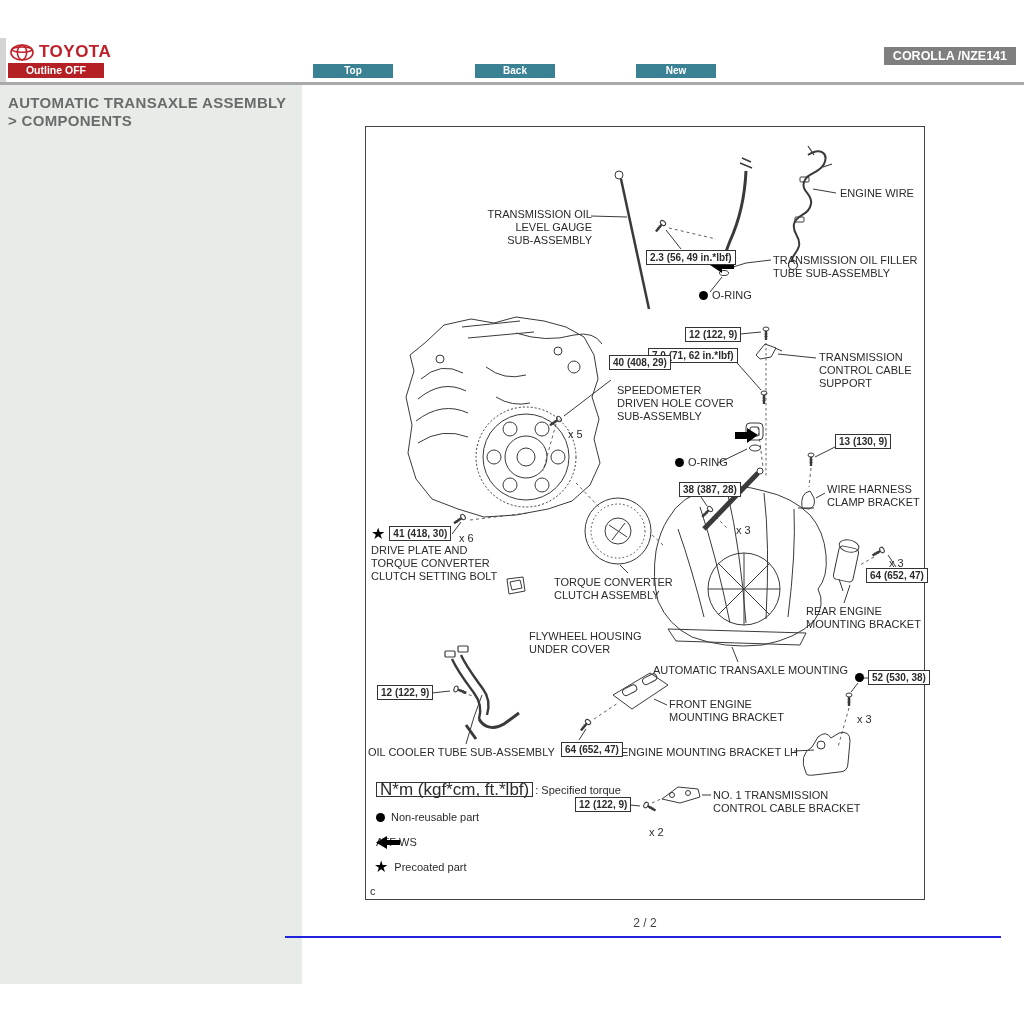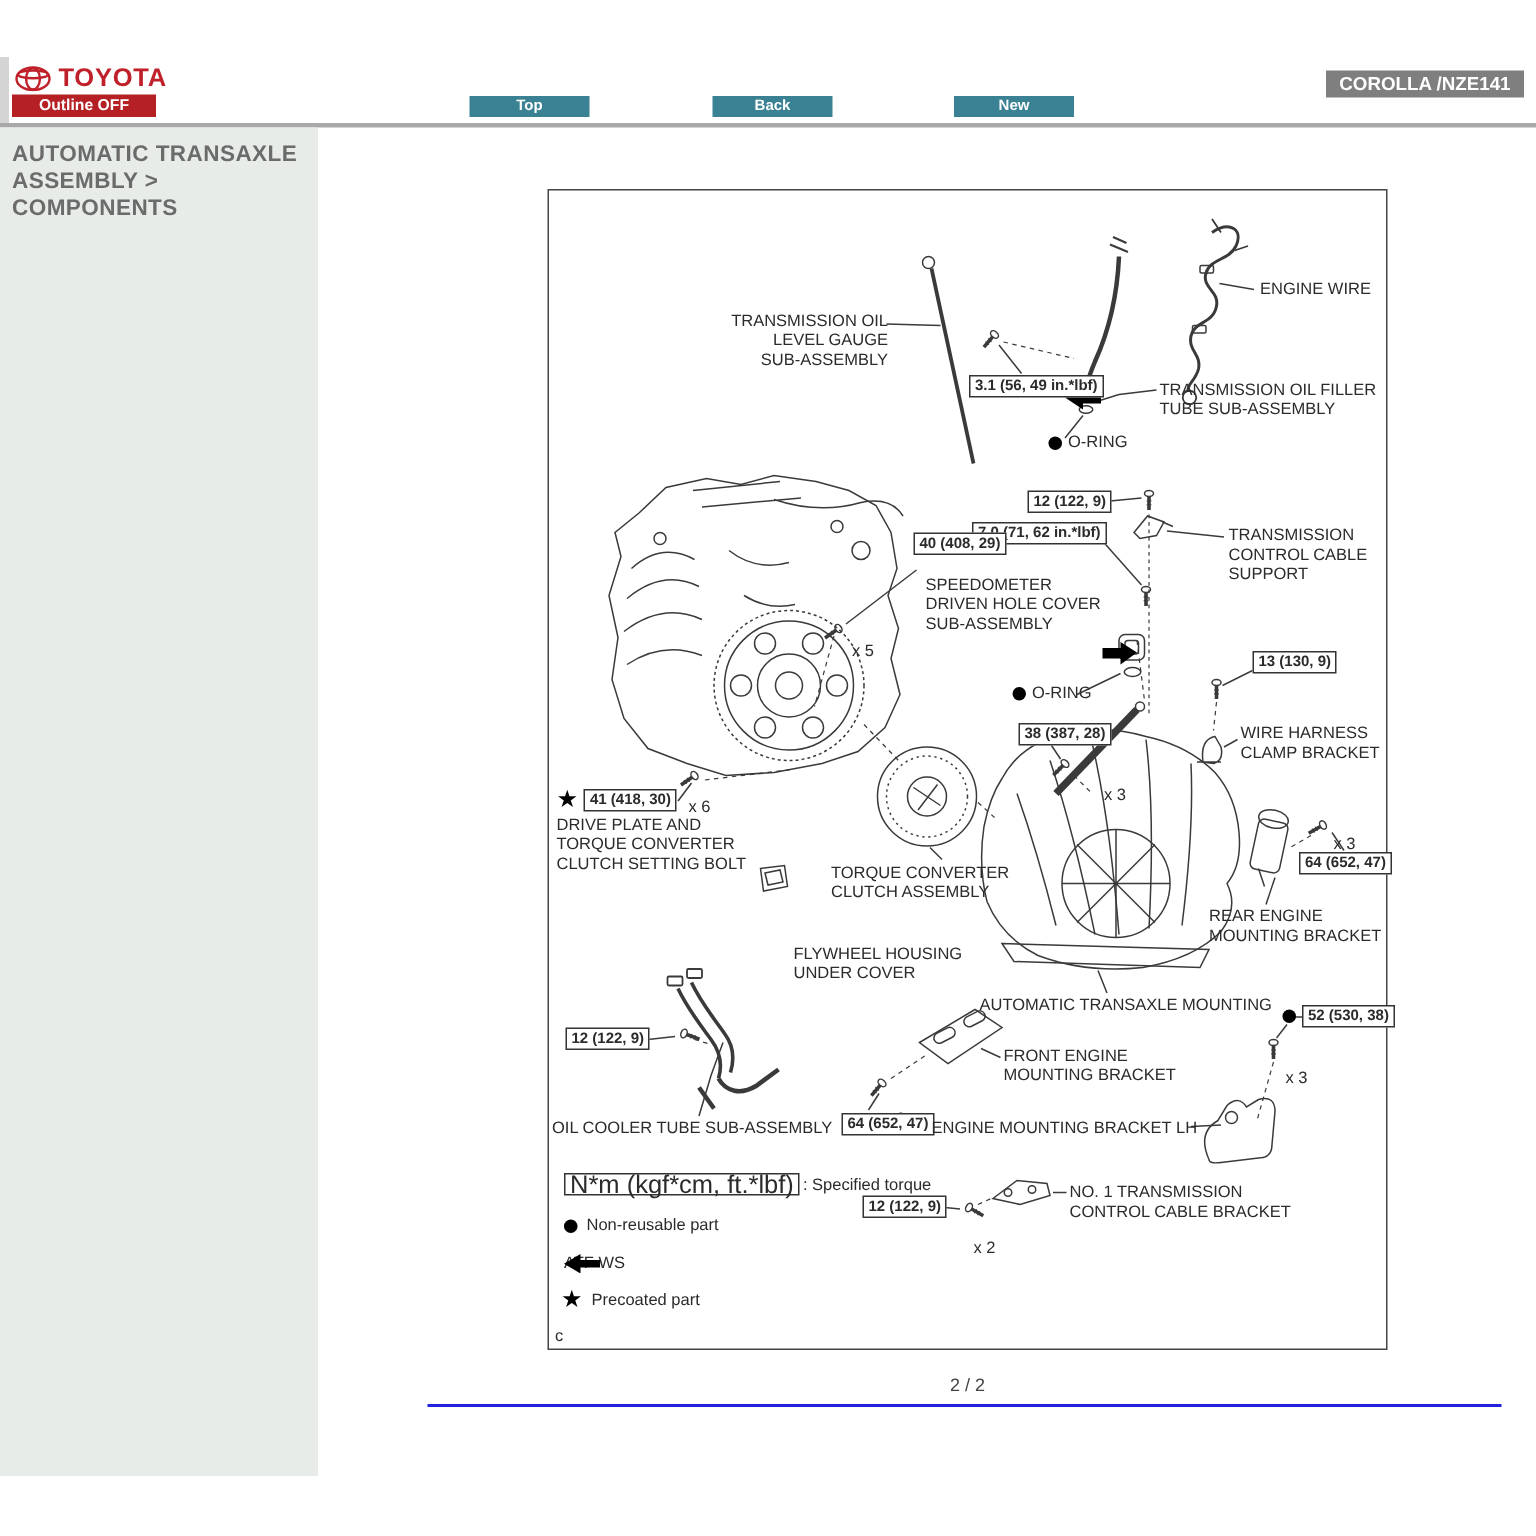--- a/index.html
+++ b/index.html
@@ -12,21 +12,21 @@
   .brand-name { color:#c0202a; font-weight:bold; font-size:17px; letter-spacing:0.5px; }
   .gsic-title { position:absolute; left:148px; top:43px; color:#c0202a; font-weight:bold; font-size:16px; }
   .badge { position:absolute; right:8px; top:47px; background:#7f7f7f; color:#fff;
     font-weight:bold; font-size:12.5px; padding:2px 9px; }
   .btn-red { position:absolute; left:8px; top:63px; width:96px; height:15px; background:#b52025;
     color:#fff; font-weight:bold; font-size:10.5px; text-align:center; line-height:15px; cursor:pointer; }
   .btn-teal { position:absolute; top:64px; width:80px; height:14px; background:#3a8193; color:#fff;
     font-weight:bold; font-size:10px; text-align:center; line-height:14px; cursor:pointer; }
   .hdr-rule { position:absolute; left:0; top:82px; width:1024px; height:3px; background:#a9a9a9; }
   
-  .sidebar { position:absolute; left:0; top:85px; width:212px; height:899px; background:#e8ece8; }
+  .sidebar { position:absolute; left:0; top:85px; width:302px; height:899px; background:#e8ece8; }
   .sidebar h1 { padding:9px 8px; font-size:15px; line-height:1.2; color:#6b6b6b; letter-spacing:0.3px; }
   
   .dbox { position:absolute; left:365px; top:126px; width:560px; height:774px;
     border:1px solid #444; background:#fff; }
   .dbox svg { position:absolute; left:0; top:0; }
   .plabel { position:absolute; font-size:11px; line-height:1.2; color:#2b2b2b; white-space:pre-line; }
   .r { text-align:right; }
   .tq { position:absolute; border:1px solid #333; background:#fff; color:#2b2b2b;
     font-size:10px; font-weight:bold; padding:0 3px; line-height:13px; white-space:nowrap; }
   .cnt { position:absolute; font-size:11px; color:#2b2b2b; white-space:nowrap;margin-top:16px; }
@@ -234,21 +234,21 @@
     <use href="#bolt" transform="translate(280,678) rotate(-60)"></use>
     <line x1="264" y1="678" x2="274" y2="679"></line>
     <line x1="286" y1="676" x2="297" y2="671" stroke-dasharray="3,3" stroke-width="0.8"></line>
     <line x1="345" y1="668" x2="336" y2="668"></line>
   </svg>
 
   <div class="plabel r" style="left:118px; top:81px; width:108px;">TRANSMISSION OIL
 LEVEL GAUGE
 SUB-ASSEMBLY</div>
   <div class="plabel" style="left:474px; top:60px;">ENGINE WIRE</div>
-  <div class="tq" style="left:280px; top:123px;">3.1 (56, 49 in.*lbf)</div>
+  <div class="tq" style="left:280px; top:123px;">2.3 (56, 49 in.*lbf)</div>
   <div class="plabel" style="left:407px; top:127px;">TRANSMISSION OIL FILLER
 TUBE SUB-ASSEMBLY</div>
   <div class="plabel withdot" style="left:333px; top:162px;">
     <span class="dot9"></span>
     <span>O-RING</span>
   </div>
 
   <div class="tq" style="left:319px; top:200px;">12 (122, 9)</div>
   <div class="tq" style="left:282px; top:221px;">7.0 (71, 62 in.*lbf)</div>
   <div class="plabel" style="left:453px; top:224px;">TRANSMISSION

